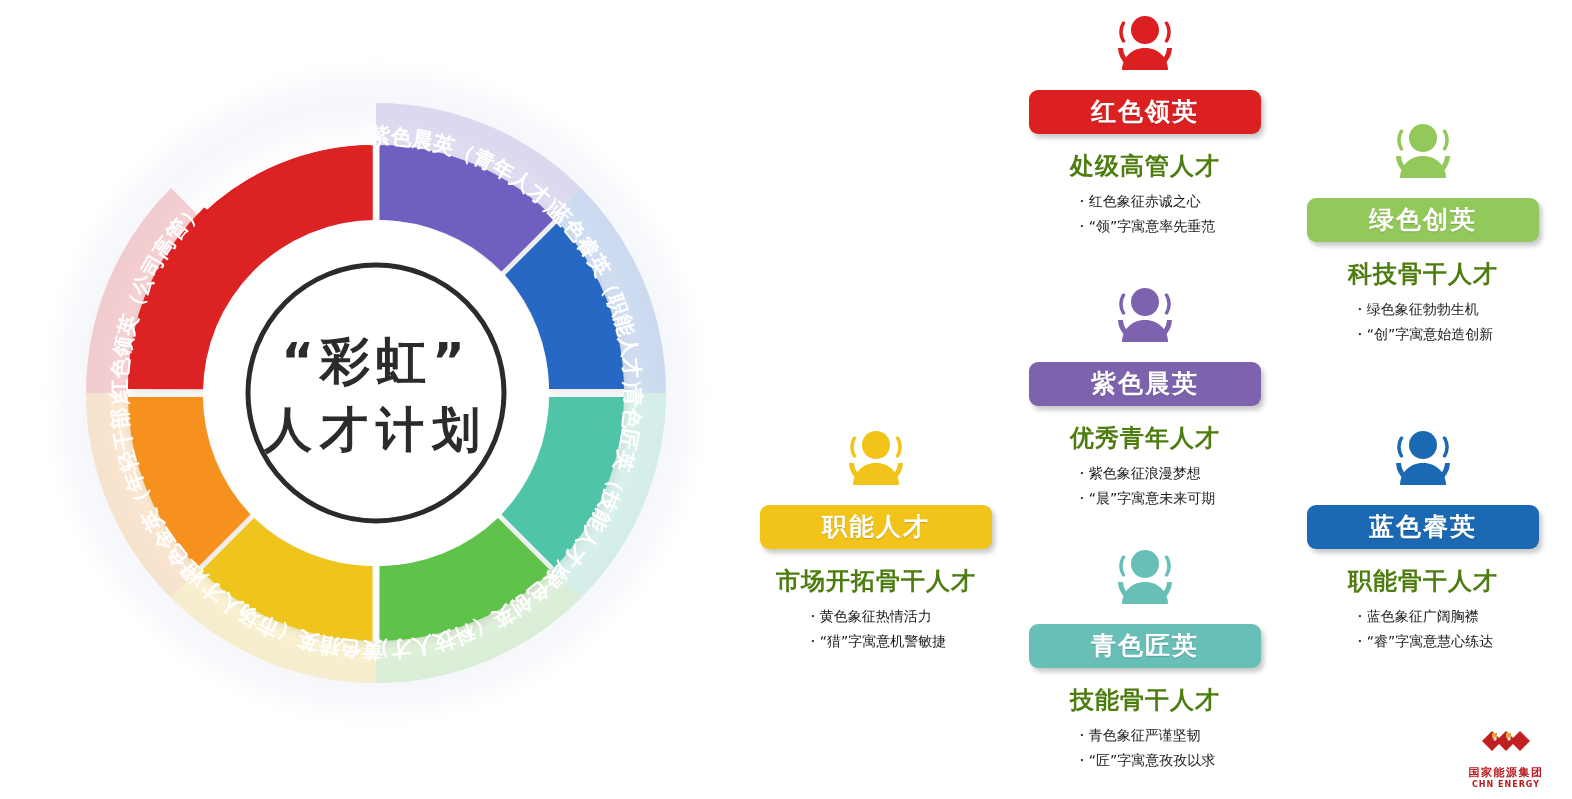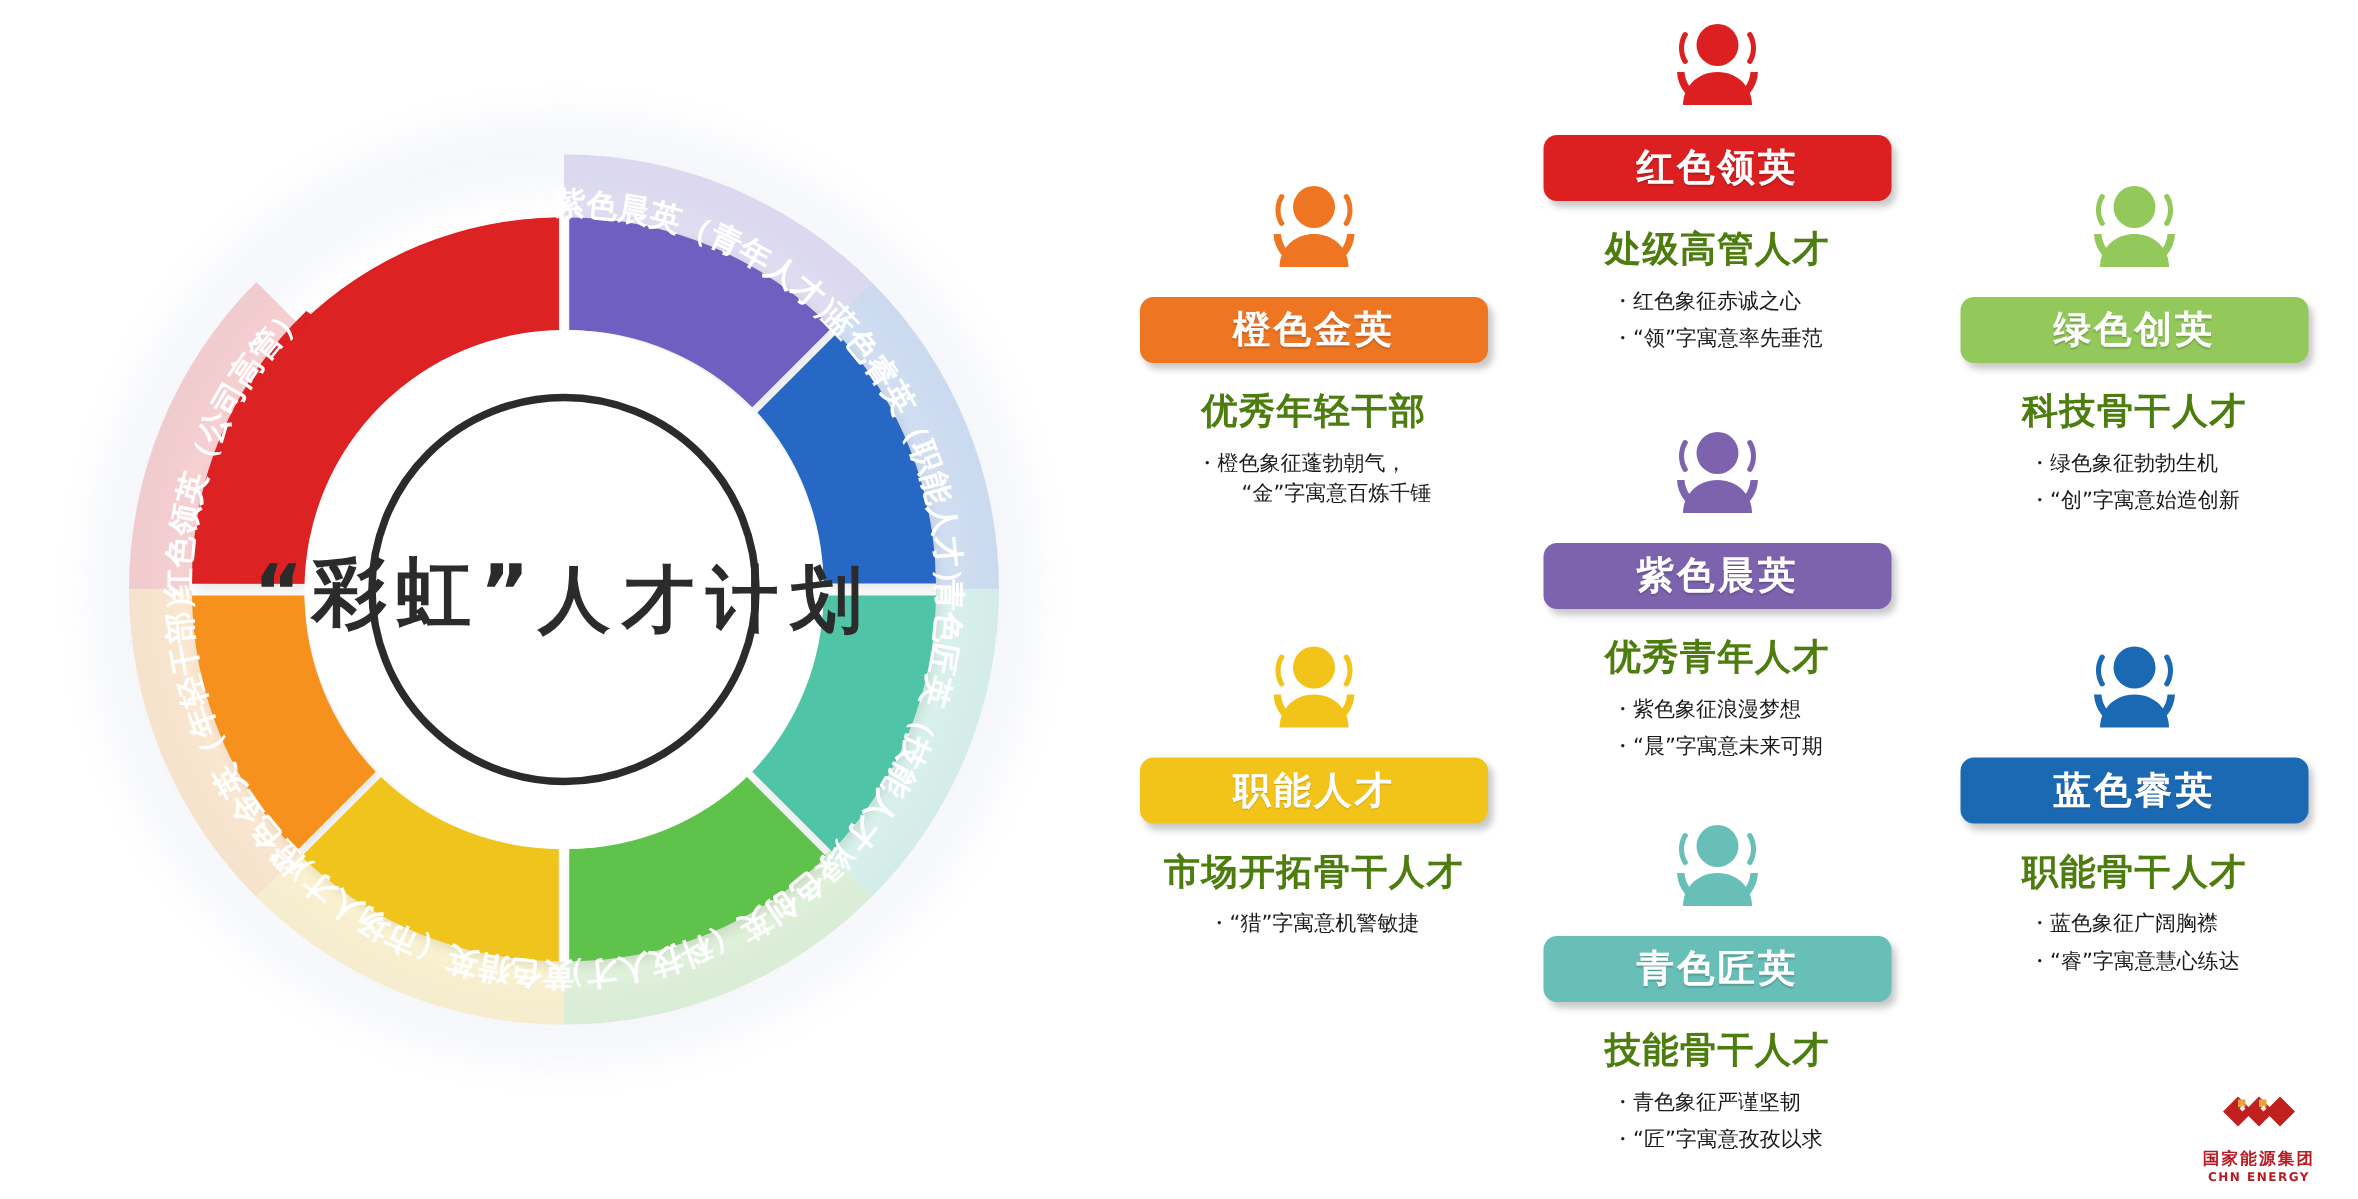--- a/index.html
+++ b/index.html
@@ -13,21 +13,21 @@
 
   
   #wheel-panel{
     position:absolute;left:0;top:0;width:740px;height:799px;
   }
   #wheel-svg{position:absolute;left:0;top:0;}
 
   .center-title{
     position:absolute;
     left:228px;top:282px;width:296px;height:226px;
-    display:flex;align-items:center;justify-content:center;
+    display:flex;flex-direction:column;align-items:center;justify-content:center;
     pointer-events:none;
   }
   .center-line1{
     font-size:50px;font-weight:bold;color:#2b2b2b;
     letter-spacing:6px;line-height:1.18;white-space:nowrap;
   }
   .center-line2{
     font-size:48px;font-weight:bold;color:#2b2b2b;
     letter-spacing:8px;line-height:1.18;white-space:nowrap;margin-top:10px;
   }
@@ -207,40 +207,20 @@
   </svg>
 
   <div class="center-title">
     <div class="center-line1">“彩虹”</div>
     <div class="center-line2">人才计划</div>
   </div>
 </div>
 
 <div id="cards-panel">
 
-  <div class="card" id="card-orange">
-    <div class="card-icon">
-      <svg width="78" height="78" viewBox="0 0 78 78">
-          <g fill="#EE7623">
-        <circle cx="39" cy="22" r="14"></circle>
-        <path d="M39 40c-14 0-23 10.5-23 22h46c0-11.5-9-22-23-22z"></path>
-        <path d="M16 14a20 20 0 0 0 0 20 2 2 0 0 0 3.4-1.1 16 16 0 0 1 0-17.8A2 2 0 0 0 16 14z"></path>
-        <path d="M62 14a20 20 0 0 1 0 20 2 2 0 0 1-3.4-1.1 16 16 0 0 0 0-17.8A2 2 0 0 1 62 14z"></path>
-        <path d="M12 40a24 24 0 0 0 5 13.5 2.5 2.5 0 0 0 4-3 19 19 0 0 1-4-10.5z"></path>
-        <path d="M66 40a24 24 0 0 1-5 13.5 2.5 2.5 0 0 1-4-3 19 19 0 0 0 4-10.5z"></path>
-      </g>
-        </svg>
-    </div>
-    <div class="badge" style="background:#EE7623">橙色金英</div>
-    <div class="card-title">优秀年轻干部</div>
-    <div class="bullets">
-      <div class="bullet">・橙色象征蓬勃朝气，
-　“金”字寓意百炼千锤</div>
-    </div>
-  </div>
 
   <div class="card" id="card-red">
     <div class="card-icon">
       <svg width="78" height="78" viewBox="0 0 78 78">
           <g fill="#DC2021">
         <circle cx="39" cy="22" r="14"></circle>
         <path d="M39 40c-14 0-23 10.5-23 22h46c0-11.5-9-22-23-22z"></path>
         <path d="M16 14a20 20 0 0 0 0 20 2 2 0 0 0 3.4-1.1 16 16 0 0 1 0-17.8A2 2 0 0 0 16 14z"></path>
         <path d="M62 14a20 20 0 0 1 0 20 2 2 0 0 1-3.4-1.1 16 16 0 0 0 0-17.8A2 2 0 0 1 62 14z"></path>
         <path d="M12 40a24 24 0 0 0 5 13.5 2.5 2.5 0 0 0 4-3 19 19 0 0 1-4-10.5z"></path>
@@ -307,20 +287,21 @@
         <path d="M16 14a20 20 0 0 0 0 20 2 2 0 0 0 3.4-1.1 16 16 0 0 1 0-17.8A2 2 0 0 0 16 14z"></path>
         <path d="M62 14a20 20 0 0 1 0 20 2 2 0 0 1-3.4-1.1 16 16 0 0 0 0-17.8A2 2 0 0 1 62 14z"></path>
         <path d="M12 40a24 24 0 0 0 5 13.5 2.5 2.5 0 0 0 4-3 19 19 0 0 1-4-10.5z"></path>
         <path d="M66 40a24 24 0 0 1-5 13.5 2.5 2.5 0 0 1-4-3 19 19 0 0 0 4-10.5z"></path>
       </g>
         </svg>
     </div>
     <div class="badge" style="background:#F2C319">职能人才</div>
     <div class="card-title">市场开拓骨干人才</div>
     <div class="bullets">
+      <div class="bullet">・黄色象征热情活力</div>
       <div class="bullet">・“猎”字寓意机警敏捷</div>
     </div>
   </div>
 
   <div class="card" id="card-blue">
     <div class="card-icon">
       <svg width="78" height="78" viewBox="0 0 78 78">
           <g fill="#1B69B3">
         <circle cx="39" cy="22" r="14"></circle>
         <path d="M39 40c-14 0-23 10.5-23 22h46c0-11.5-9-22-23-22z"></path>

